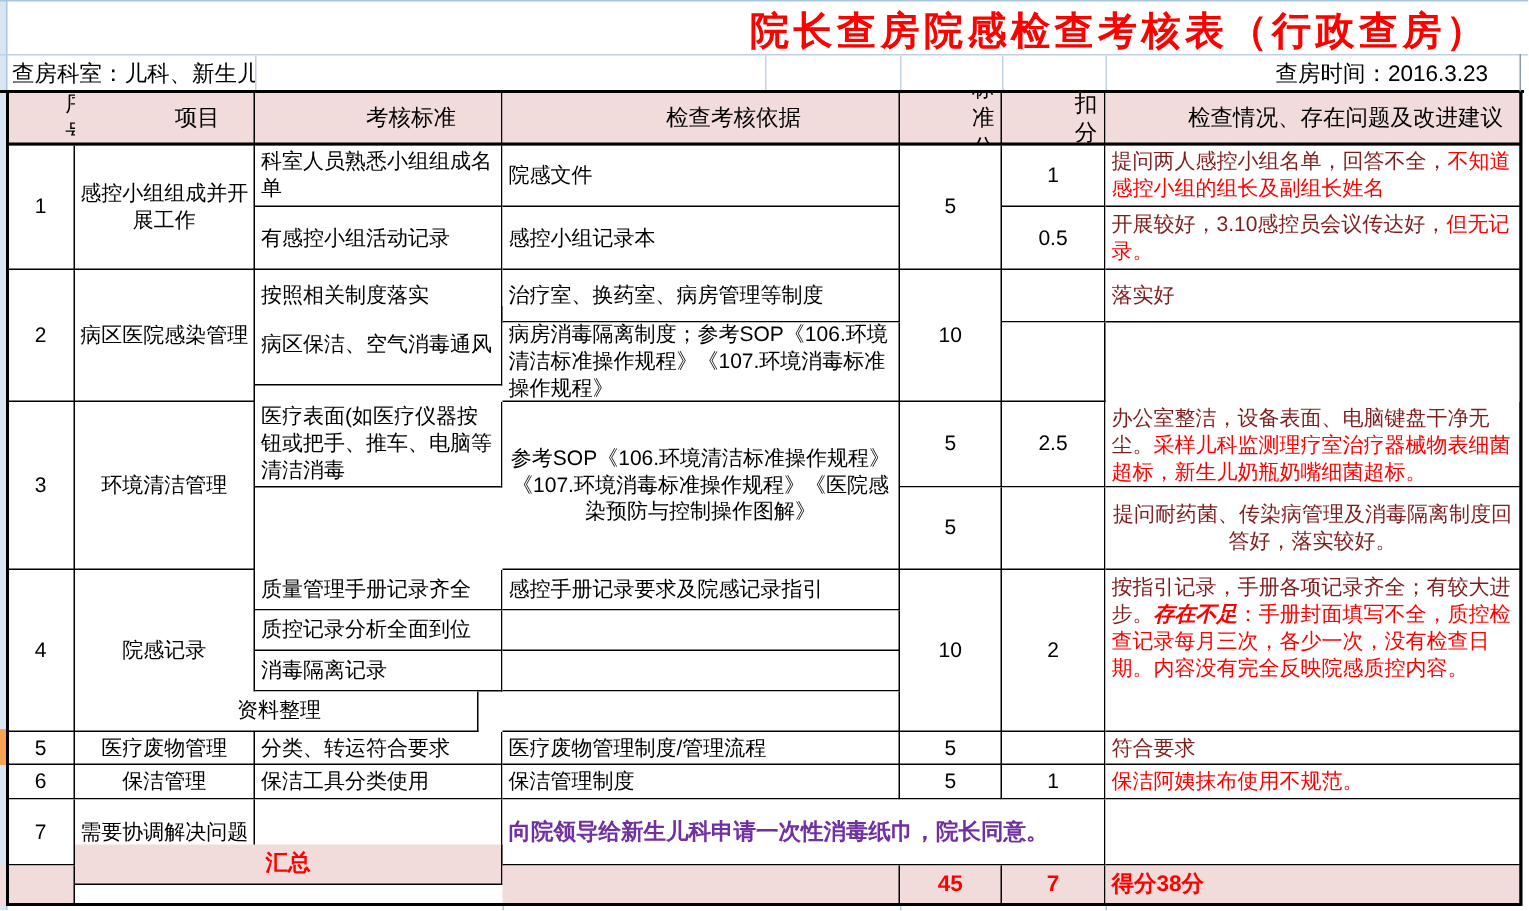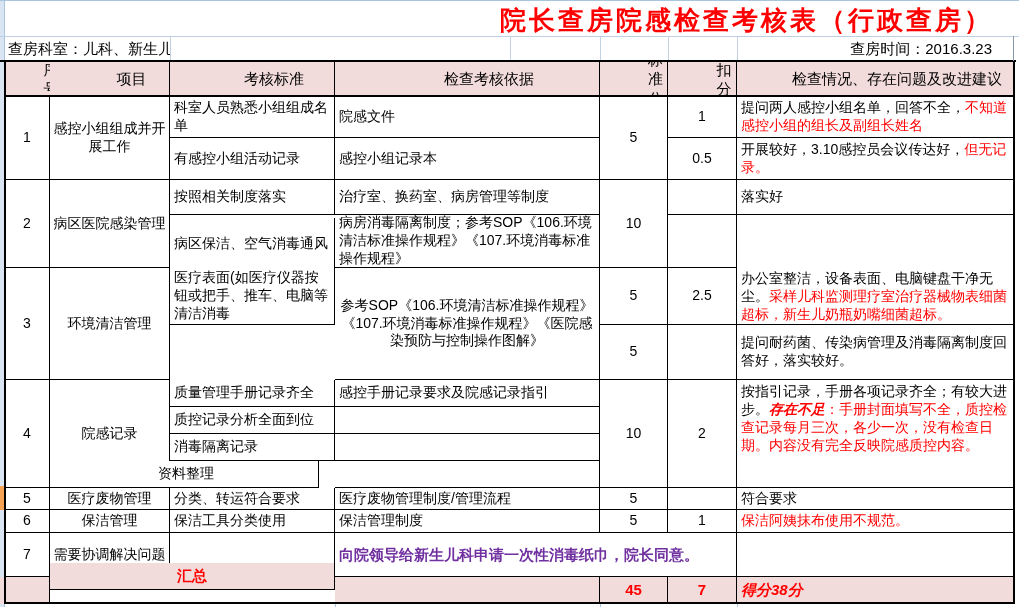--- a/index.html
+++ b/index.html
@@ -5,21 +5,21 @@
   html,body{margin:0;padding:0;background:#fff;font-family:"Liberation Sans",sans-serif;}
   .sheet{position:relative;width:1019px;height:607px;background:#fff;overflow:hidden;}
   .cell{position:absolute;box-sizing:border-box;border-right:1px solid #000;border-bottom:1px solid #000;
         display:flex;align-items:center;font-size:14px;line-height:1.28;padding:1px 4px;color:#000;overflow:hidden;background:#fff;}
   .c{justify-content:center;text-align:center;padding:1px 2px;}
   .pink{background:#F2DCDB;}
   .bold{font-weight:bold;}
   .red{color:#FF0000;}
   .purple{color:#7030A0;}
   .hdr{font-size:15px;font-weight:normal;padding-left:46px;}
-  .seg-k{color:#000000;}
+  .seg-k{color:#7f1d1d;text-align:center;}
   .seg-r{color:#FF0000;}
   .seg-rbi{color:#FF0000;font-weight:bold;font-style:italic;}
   .ovl{position:absolute;}
   .title{position:absolute;left:478px;top:5px;width:537px;height:30px;display:flex;align-items:center;justify-content:center;
          font-size:26px;font-weight:bold;color:#FF0000;letter-spacing:3px;white-space:nowrap;}
   .infocell{position:absolute;display:flex;align-items:center;font-size:15px;color:#000;box-sizing:border-box;overflow:hidden;white-space:nowrap;}
 </style>
 </head>
 <body>
 
@@ -64,21 +64,21 @@
 
   <div class="cell c" style="left:5px;top:180px;width:45px;height:88px;">2</div>
   <div class="cell c" style="left:50px;top:180px;width:120px;height:88px;">病区医院感染管理</div>
   <div class="cell" style="left:170px;top:180px;width:165px;height:35px;">按照相关制度落实</div>
   <div class="cell" style="left:335px;top:180px;width:265px;height:35px;">治疗室、换药室、病房管理等制度</div>
   <div class="cell c" style="left:600px;top:180px;width:68px;height:88px;">10</div>
   <div class="cell c" style="left:668px;top:180px;width:69px;height:35px;"></div>
   <div class="cell" style="left:737px;top:180px;width:277px;height:35px;">
       <span class="seg-k">落实好</span>
     </div>
-  <div class="cell" style="left:170px;top:218px;width:165px;height:53px;">病区保洁、空气消毒通风</div>
+  <div class="cell" style="left:170px;top:204px;width:165px;height:53px;">病区保洁、空气消毒通风</div>
   <div class="cell" style="left:335px;top:215px;width:265px;height:53px;">病房消毒隔离制度；参考SOP《106.环境清洁标准操作规程》《107.环境消毒标准操作规程》</div>
   <div class="cell c" style="left:668px;top:215px;width:69px;height:53px;"></div>
 
   <div class="cell c" style="left:5px;top:268px;width:45px;height:112px;">3</div>
   <div class="cell c" style="left:50px;top:268px;width:120px;height:112px;">环境清洁管理</div>
   <div class="cell" style="left:170px;top:268px;width:165px;height:57px;">医疗表面(如医疗仪器按钮或把手、推车、电脑等清洁消毒</div>
   <div class="cell c" style="left:335px;top:268px;width:265px;height:112px;">参考SOP《106.环境清洁标准操作规程》《107.环境消毒标准操作规程》《医院感染预防与控制操作图解》</div>
   <div class="cell c" style="left:600px;top:268px;width:68px;height:57px;">5</div>
   <div class="cell c" style="left:668px;top:268px;width:69px;height:57px;">2.5</div>
   <div class="cell" style="left:737px;top:268px;width:277px;height:57px;display:block;padding-top:2px;"><span class="seg-k">办公室整洁，设备表面、电脑键盘干净无尘。</span><span class="seg-r">采样儿科监测理疗室治疗器械物表细菌超标，新生儿奶瓶奶嘴细菌超标。</span></div>
@@ -126,21 +126,21 @@
   <div class="cell c" style="left:50px;top:533px;width:120px;height:44px;">需要协调解决问题</div>
   <div class="cell" style="left:170px;top:533px;width:165px;height:44px;"></div>
   <div class="cell purple bold" style="left:335px;top:533px;width:402px;height:44px;font-size:15px;">向院领导给新生儿科申请一次性消毒纸巾，院长同意。</div>
   <div class="cell" style="left:737px;top:533px;width:277px;height:44px;"></div>
 
   <div class="cell pink" style="left:5px;top:577px;width:45px;height:27px;"></div>
   <div class="cell c pink red bold" style="left:50px;top:563px;width:285px;height:27px;font-size:15px;">汇总</div>
   <div class="cell pink" style="left:335px;top:577px;width:265px;height:27px;"></div>
   <div class="cell c pink red bold" style="left:600px;top:577px;width:68px;height:27px;font-size:15px;">45</div>
   <div class="cell c pink red bold" style="left:668px;top:577px;width:69px;height:27px;font-size:15px;">7</div>
-  <div class="cell pink red bold" style="left:737px;top:577px;width:277px;height:27px;font-size:15px;font-style:italic;">得分38分</div>
+  <div class="cell pink red bold" style="left:737px;top:577px;width:277px;height:27px;font-size:15px;">得分38分</div>
 
   <div class="ovl" style="left:0;top:60px;width:1016px;height:2px;background:#000;"></div>
   <div class="ovl" style="left:5px;top:95px;width:1009px;height:2px;background:#000;"></div>
   <div class="ovl" style="left:4px;top:60px;width:2px;height:544px;background:#000;"></div>
   <div class="ovl" style="left:1013px;top:60px;width:2px;height:544px;background:#000;"></div>
   <div class="ovl" style="left:1013px;top:36px;width:1px;height:25px;background:#8899AA;"></div>
   <div class="ovl" style="left:5px;top:602px;width:1009px;height:2px;background:#000;"></div>
 
   <div class="ovl" style="left:335px;top:604px;width:1px;height:3px;background:#A9C4DE;"></div>
   <div class="ovl" style="left:600px;top:604px;width:1px;height:3px;background:#A9C4DE;"></div>

